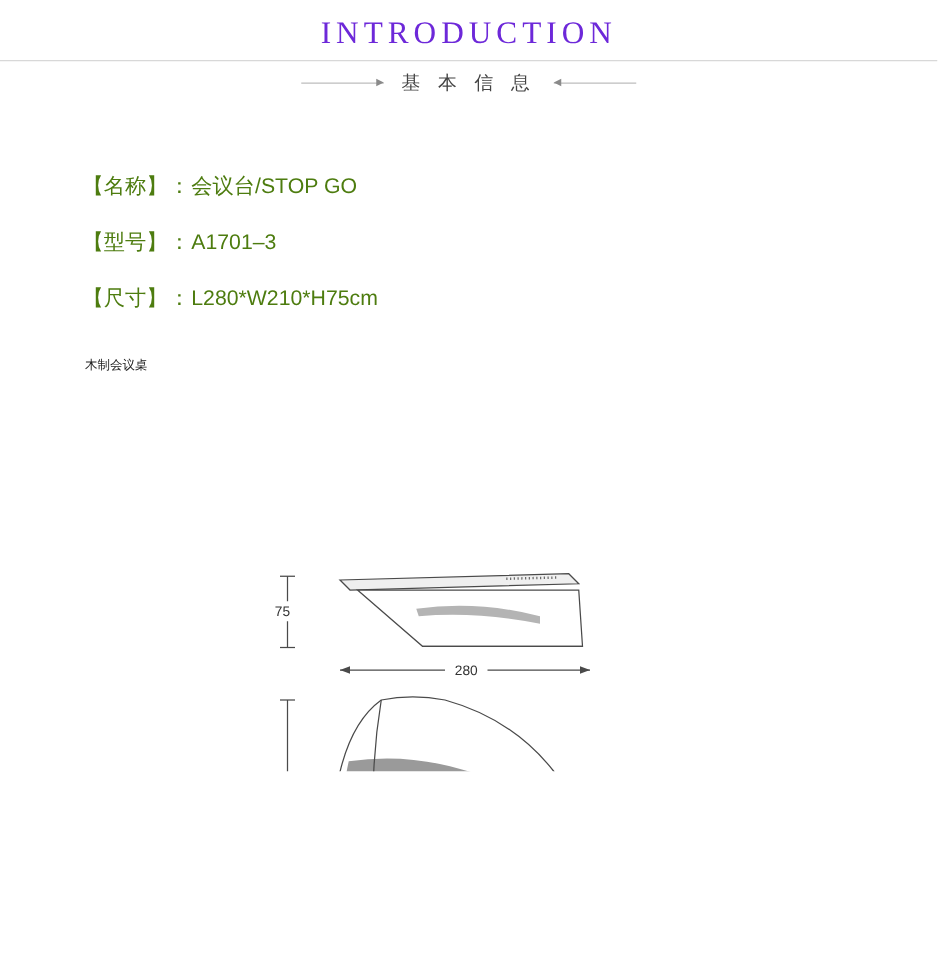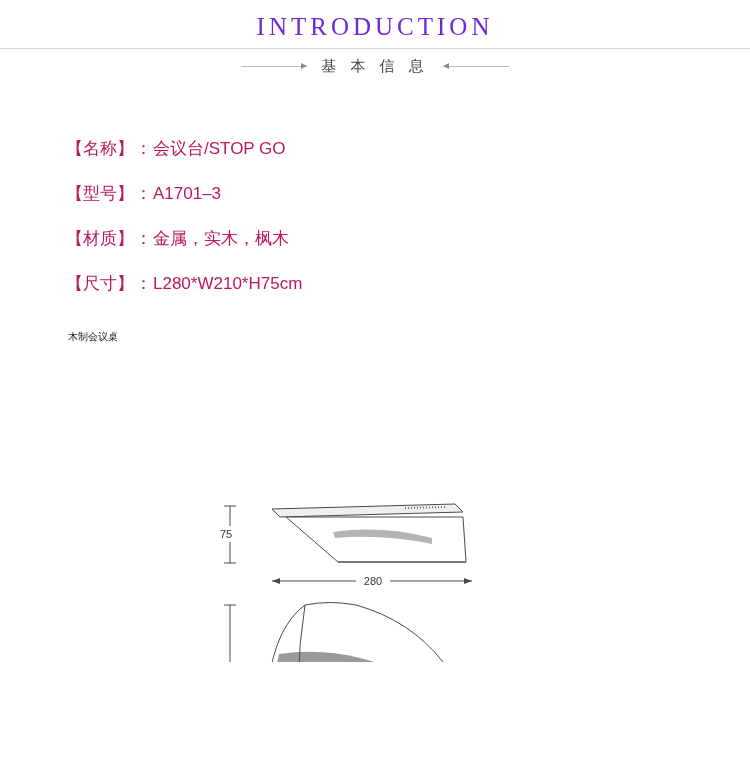--- a/index.html
+++ b/index.html
@@ -71,21 +71,21 @@
     padding: 0 14px;
     white-space: nowrap;
   }
 
   
   .specs {
     margin: 62px 0 0 66px;
   }
   .spec-row {
     font-size: 17px;
-    color: #be185d;
+    color: #4d7c0f;
     line-height: 21px;
     margin-bottom: 24px;
     white-space: nowrap;
   }
   .spec-label {
     letter-spacing: 0px;
   }
   .spec-sep {
     padding: 0 1px;
   }
@@ -127,23 +127,20 @@
     <span class="subtitle-line right"></span>
   </div>
 </div>
 
 <div class="specs">
   <div class="spec-row">
     <span class="spec-label">【名称】</span><span class="spec-sep">：</span><span class="spec-value">会议台/STOP GO</span>
   </div>
   <div class="spec-row">
     <span class="spec-label">【型号】</span><span class="spec-sep">：</span><span class="spec-value">A1701–3</span>
-  </div>
-  <div class="spec-row">
-    <span class="spec-label">【材质】</span><span class="spec-sep">：</span><span class="spec-value">金属，实木，枫木</span>
   </div>
   <div class="spec-row">
     <span class="spec-label">【尺寸】</span><span class="spec-sep">：</span><span class="spec-value">L280*W210*H75cm</span>
   </div>
 </div>
 
 <div class="caption">木制会议桌</div>
 
 <div class="drawing">
   <svg width="750" height="300" viewBox="0 0 750 300" xmlns="http://www.w3.org/2000/svg">

